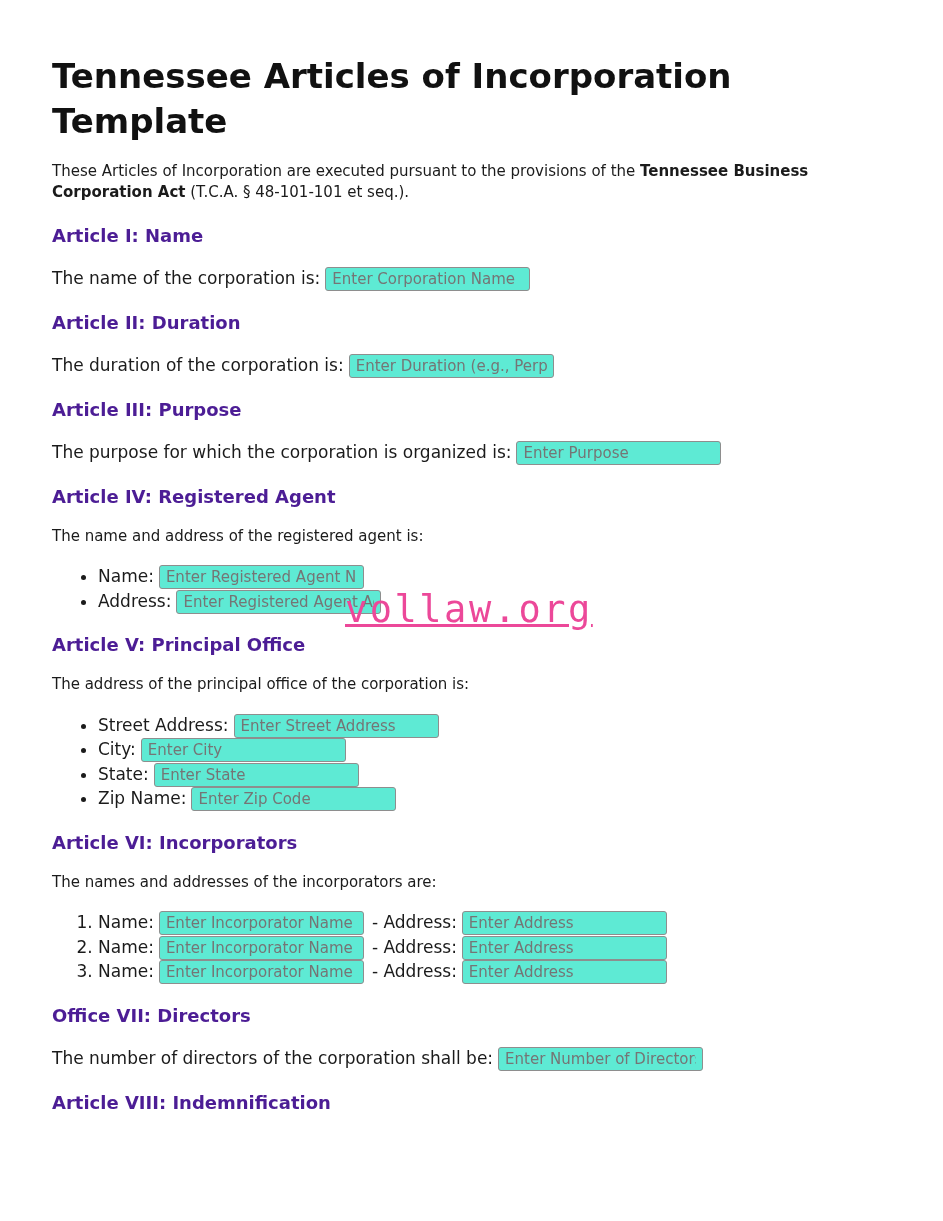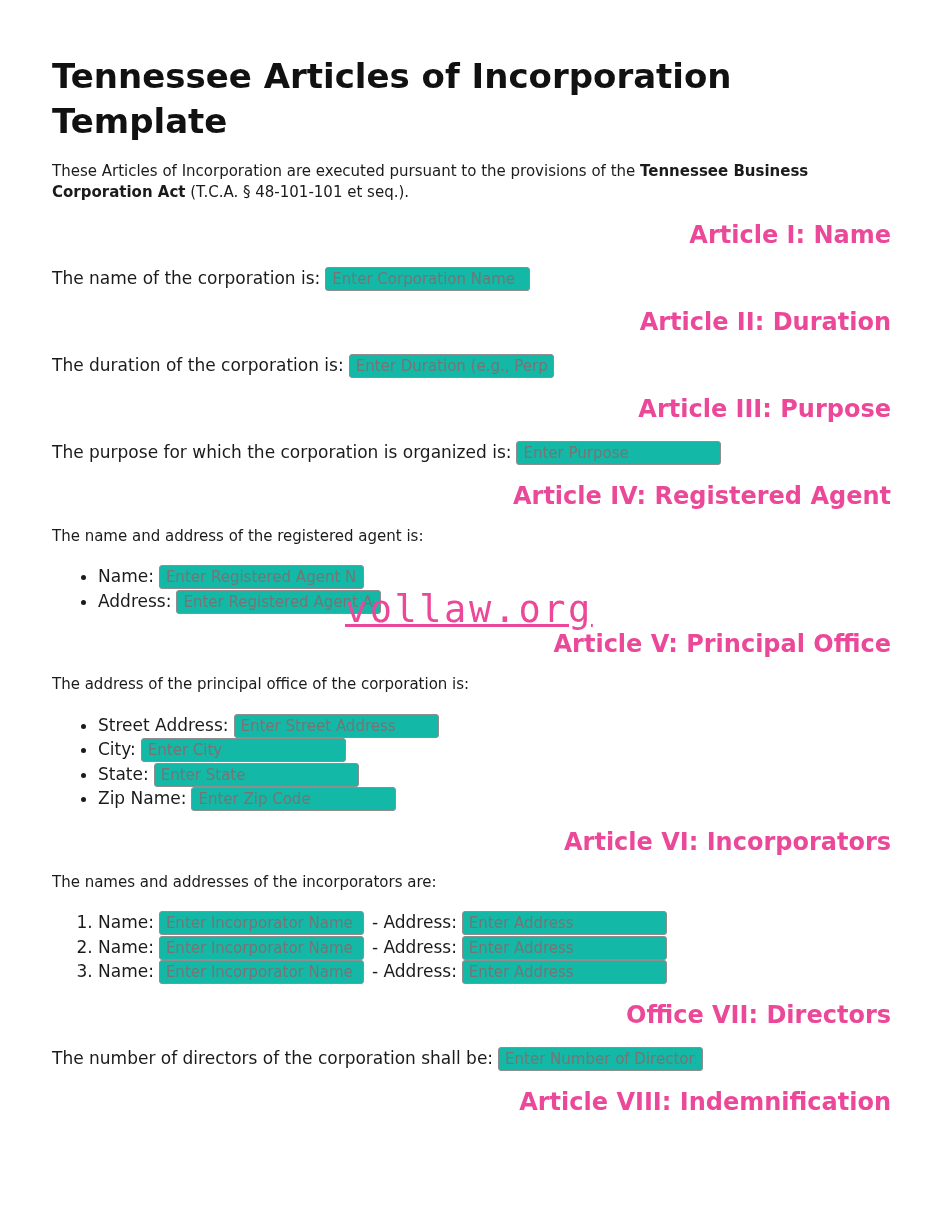--- a/index.html
+++ b/index.html
@@ -24,26 +24,25 @@
     margin: 0 0 16px 0;
     max-width: 800px;
   }
   p.body-text {
     font-size: 15px;
     line-height: 21.5px;
     margin: 17px 0;
     max-width: 839px;
   }
   h3.article-heading {
-    font-size: 24px;
+    font-size: 18px;
     line-height: 21px;
     font-weight: bold;
-    color: #ec4899;
+    color: #4c1d95;
     margin: 21px 0 19px 0;
-    text-align: right;
   }
   .inline-row {
     font-size: 17px;
     line-height: 26px;
     margin: 17px 0;
   }
   ul.field-list, ol.field-list {
     margin: 17px 0;
     padding-left: 46px;
     font-size: 17px;
@@ -57,21 +56,21 @@
   }
   input.field-input {
     width: 205px;
     height: 24px;
     border: 1px solid #8e8e8e;
     border-radius: 3px;
     padding: 1px 6px;
     font-family: "DejaVu Sans", "Liberation Sans", sans-serif;
     font-size: 15px;
     color: #444444;
-    background: #14b8a6;
+    background: #5eead4;
     vertical-align: middle;
     margin-left: 5px;
     outline: none;
   }
   input.field-input::placeholder { color: #757575; opacity: 1; }
   .sep-label { margin-left: 8px; }
   .watermark {
     position: absolute;
     left: 345px;
     top: 588px;

